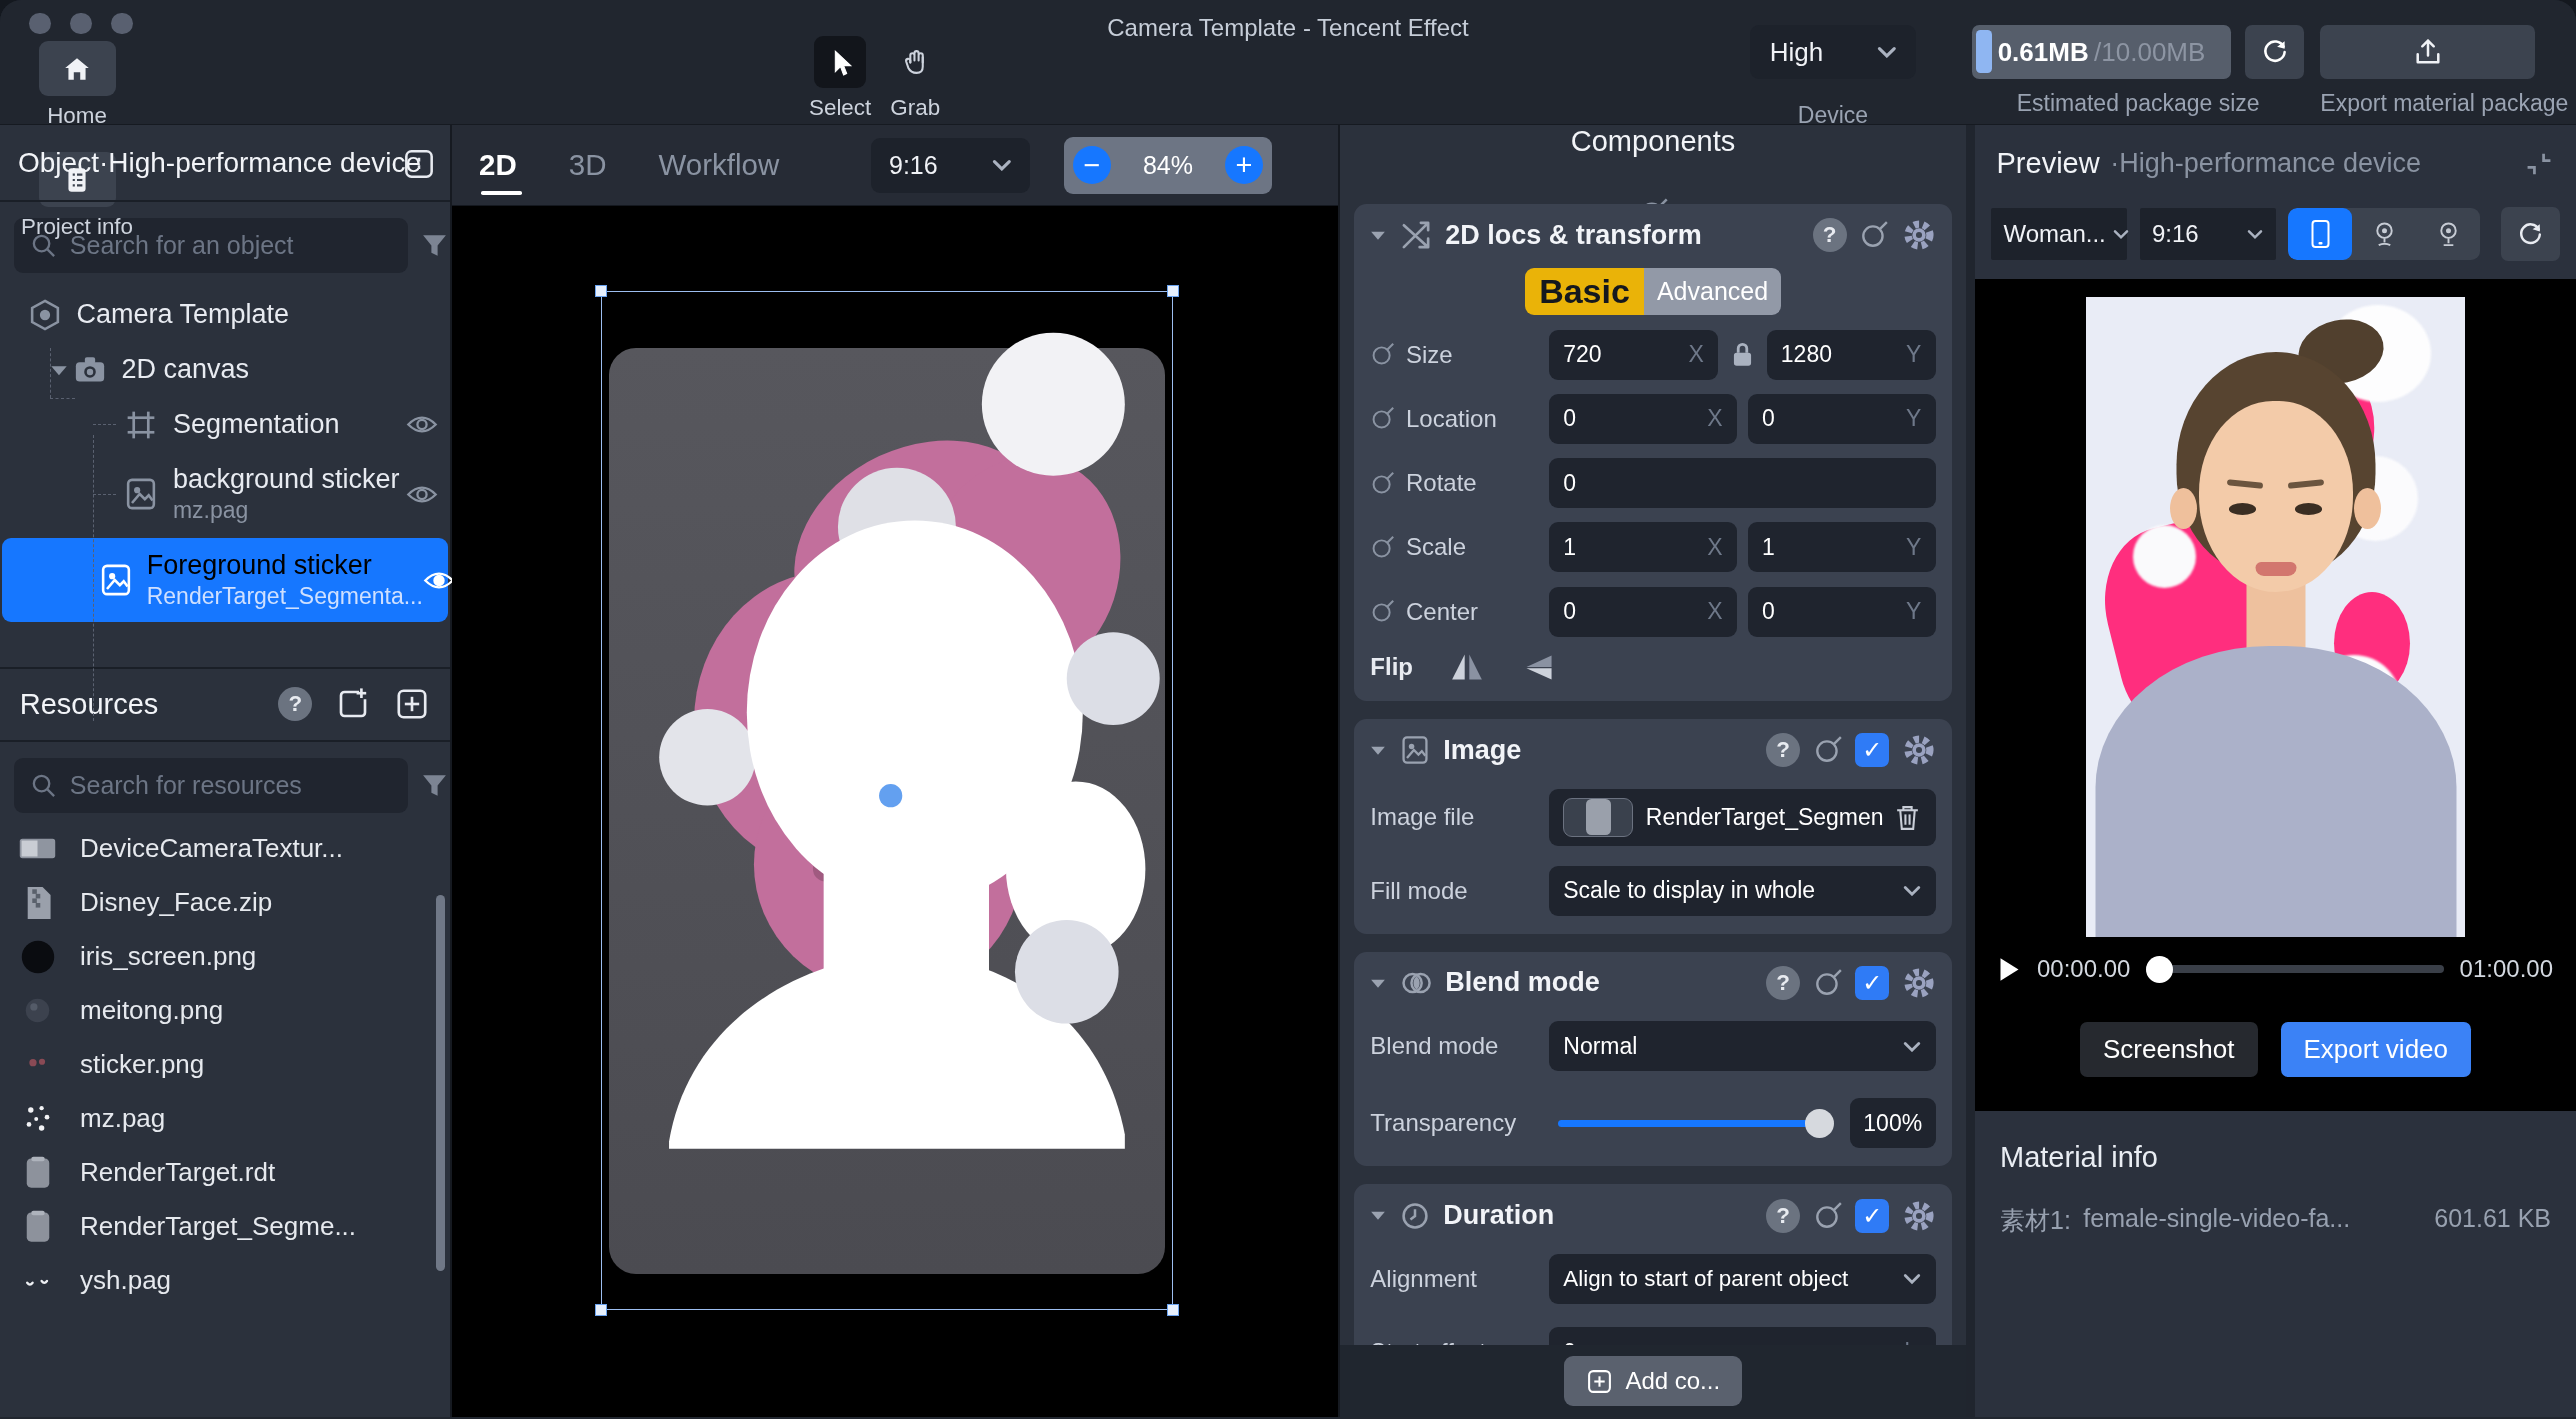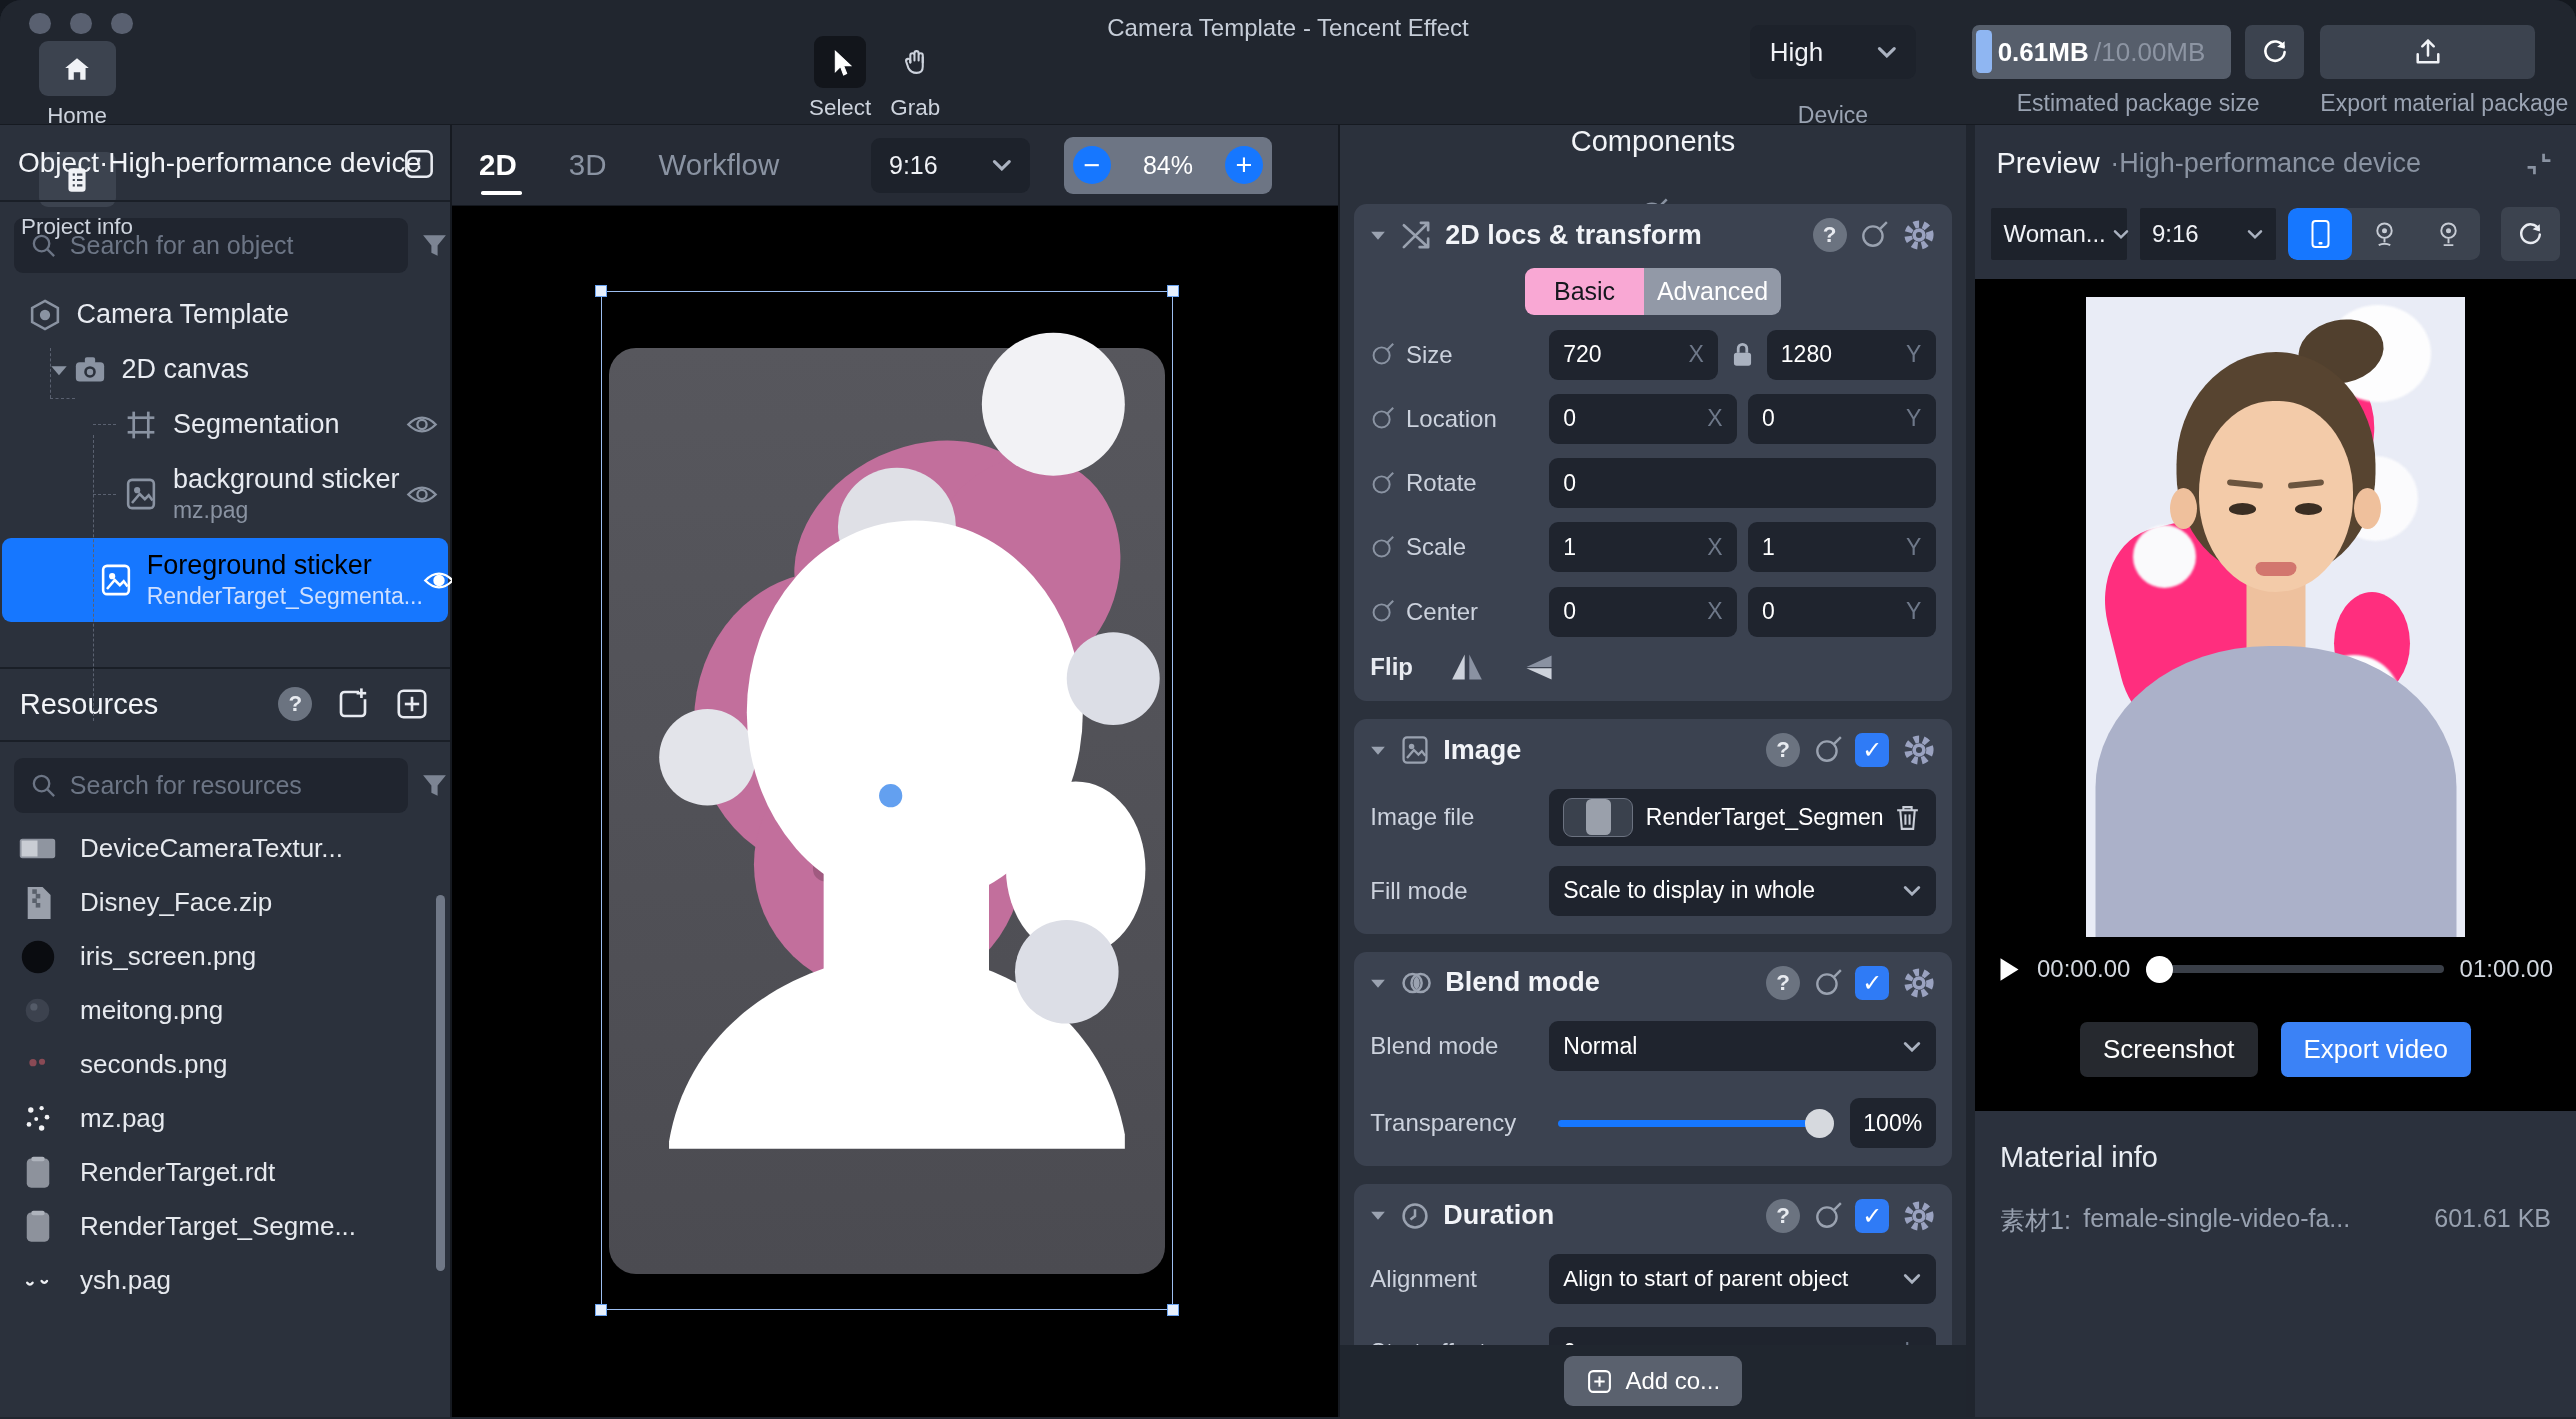--- a/index.html
+++ b/index.html
@@ -97,21 +97,21 @@
   
   .comp-head { height:79px; display:flex; align-items:center; padding:0 23px; gap:19.7px;flex-direction:column; }
   .comp-title { font-size:29px; color:#f2f4f8; }
   .comp-body { height:1142px; overflow:hidden; padding:0 14.3px; }
   .card { background:#3b4250; border-radius:12.5px; padding:14.3px 16px 18px 16px; margin-bottom:18px; }
   .card-head { display:flex; align-items:center; gap:12.5px; }
   .card-title { font-size:27px; font-weight:bold; color:#f2f4f8; }
   .spacer { flex:1; }
   .cb { width:34px; height:34px; border-radius:7.2px; background:#2f7bf6; color:#fff; font-size:24px; display:flex; align-items:center; justify-content:center; }
   .seg-toggle { display:flex; width:256px; margin:16px auto 7.2px auto; border-radius:9px; overflow:hidden; height:47px; }
-  .seg-a { flex:1; background:#f9a8d4; color:#15181e; font-size:25px; font-weight:normal; display:flex; align-items:center; justify-content:center; }
+  .seg-a { flex:1; background:#eab308; color:#15181e; font-size:34px; font-weight:bold; display:flex; align-items:center; justify-content:center; }
   .seg-b { flex:1.15; background:#9299a7; color:#ffffff; font-size:25px; display:flex; align-items:center; justify-content:center; }
   .crow { display:flex; align-items:center; margin-top:14.3px; gap:10.7px; }
   .crow-label { width:168px; display:flex; align-items:center; gap:10.7px; font-size:24px; color:#ccd2dd; flex-shrink:0; }
   .well { background:#1f242e; border-radius:9px; height:50px; display:flex; align-items:center; padding:0 14.3px; flex:1; min-width:0; }
   .well input { width:100%; background:none; border:none; outline:none; color:#fff; font-size:23px; font-family:inherit; }
   .suffix { color:#6e7889; font-size:23px; margin-left:7.2px; }
   .dd-well { background:#1f242e; border-radius:9px; height:50px; display:flex; align-items:center; padding:0 14.3px; flex:1; color:#fff; font-size:23px; min-width:0; white-space:nowrap; }
   .dd-well .chev { margin-left:auto; }
   .thumb { width:70px; height:39px; border:1.8px solid #6b7280; border-radius:9px; background:#3a414d; display:flex; align-items:center; justify-content:center; margin-right:12.5px; flex-shrink:0; }
   .thumb i { display:block; width:25px; height:36px; background:#9aa0ab; border-radius:5.4px; }
@@ -480,21 +480,21 @@
             </span>
           <span class="res-label">meitong.png</span>
         </div>
         <div class="res-item">
           <span class="res-ic">
               <svg width="29" height="29" viewBox="0 0 32 32">
                 <circle cx="11" cy="14" r="4" fill="#8a4a55"></circle>
                 <circle cx="21" cy="13" r="3.4" fill="#8a4a55"></circle>
               </svg>
             </span>
-          <span class="res-label">seconds.png</span>
+          <span class="res-label">sticker.png</span>
         </div>
         <div class="res-item">
           <span class="res-ic">
               <svg width="36" height="36" viewBox="0 0 40 40" fill="#f2f3f6">
                 <circle cx="12" cy="10" r="3"></circle>
                 <circle cx="24" cy="8" r="2.4"></circle>
                 <circle cx="30" cy="18" r="2.6"></circle>
                 <circle cx="18" cy="20" r="2.2"></circle>
                 <circle cx="10" cy="26" r="2.6"></circle>
                 <circle cx="24" cy="30" r="3"></circle>

